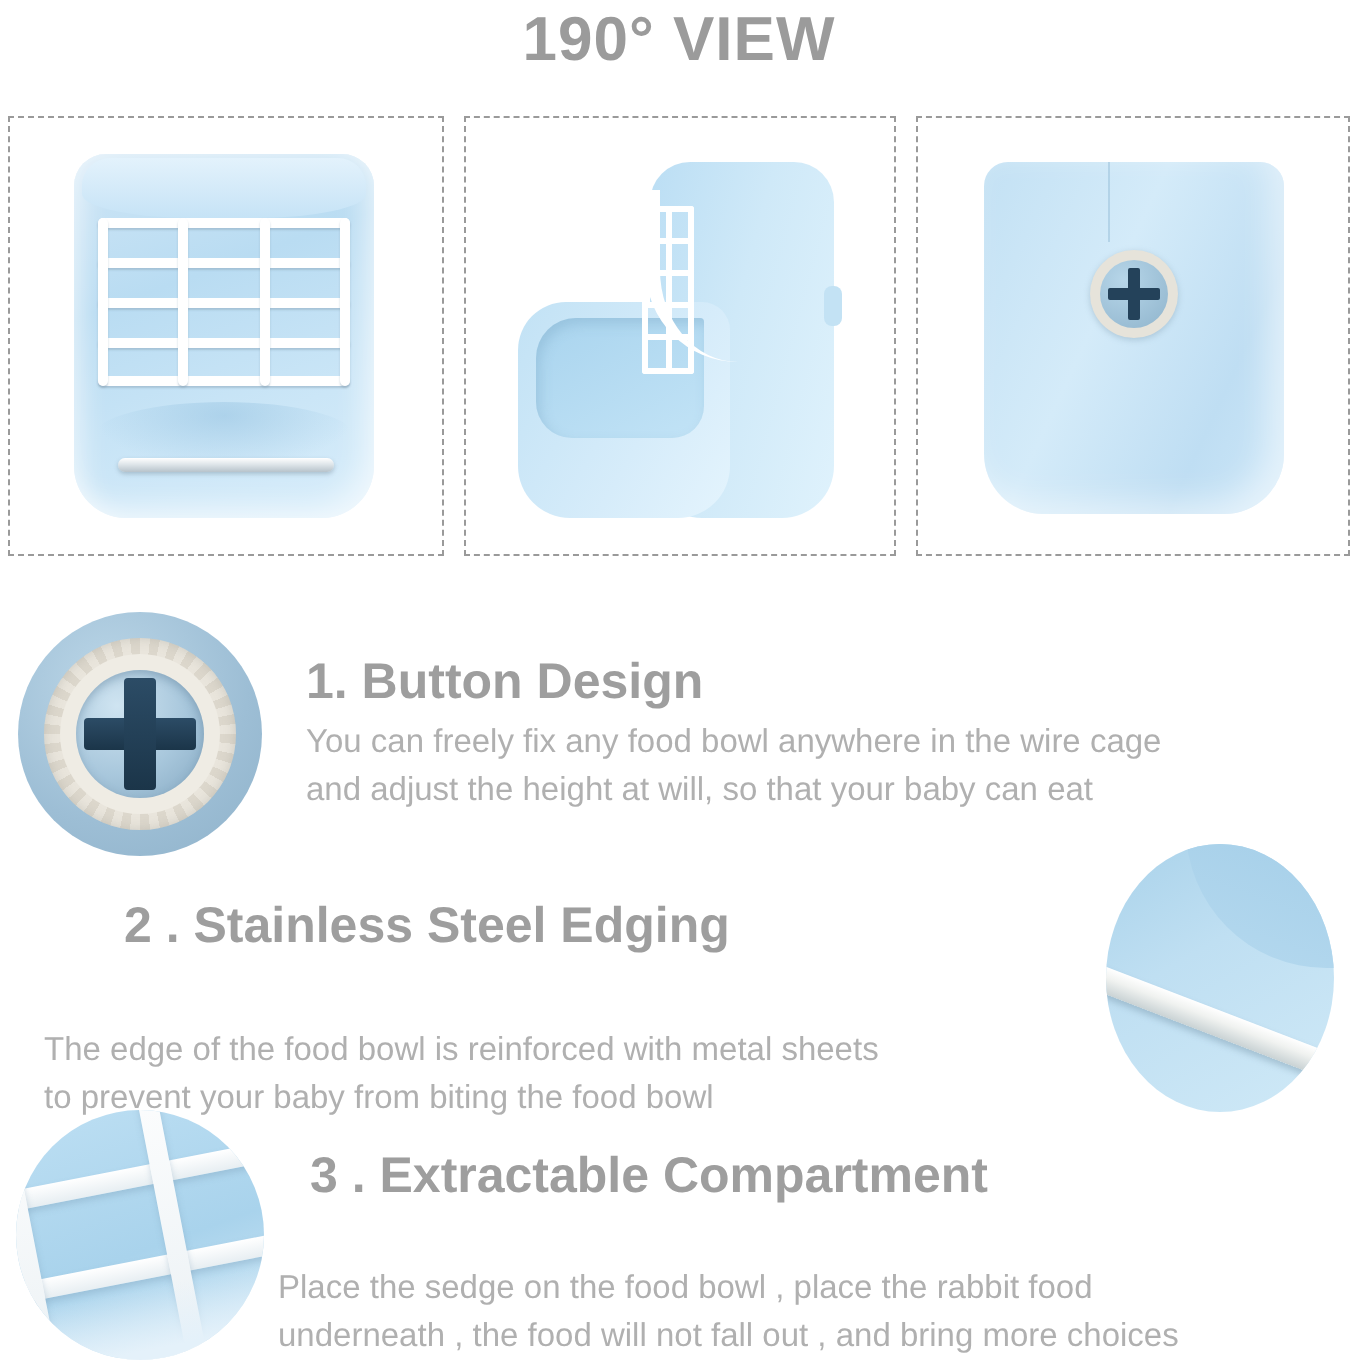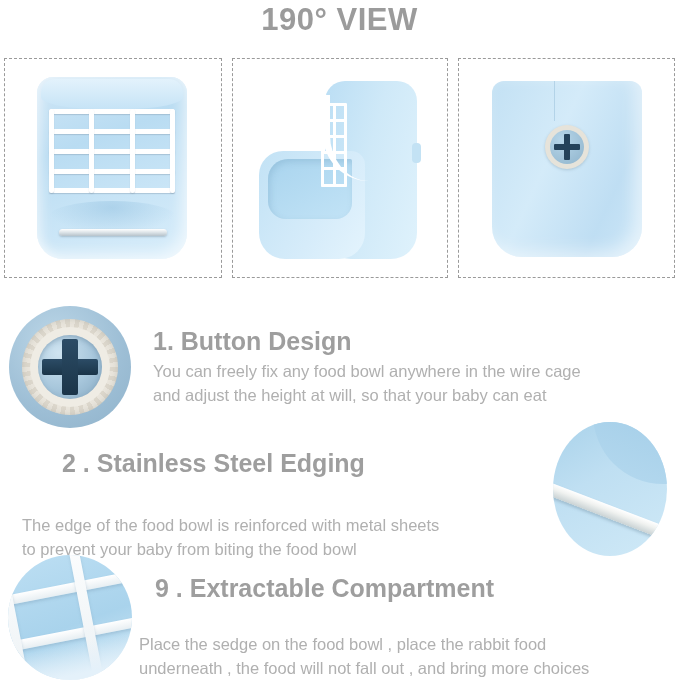--- a/index.html
+++ b/index.html
@@ -432,16 +432,16 @@
     <i class="h" style="top:12px"></i>
     <i class="h" style="top:58px"></i>
     <i class="h" style="top:104px"></i>
     <i class="h" style="top:150px"></i>
     <i class="v" style="left:34px"></i>
     <i class="v" style="left:108px"></i>
 
   </div>
   <div class="fade"></div>
 </div>
-<div class="feature-heading" id="sec3-heading">9 . Extractable Compartment</div>
+<div class="feature-heading" id="sec3-heading">3 . Extractable Compartment</div>
 <div class="feature-body" id="sec3-body">Place the sedge on the food bowl , place the rabbit food
 underneath , the food will not fall out , and bring more choices
 to your baby , the middle isolation board can be extracted</div>
 
 </body></html>

